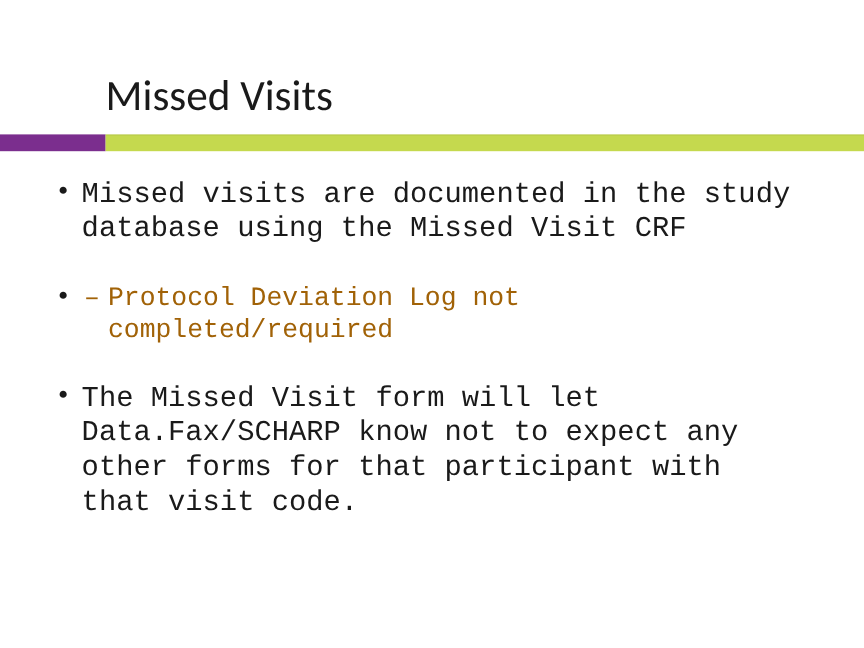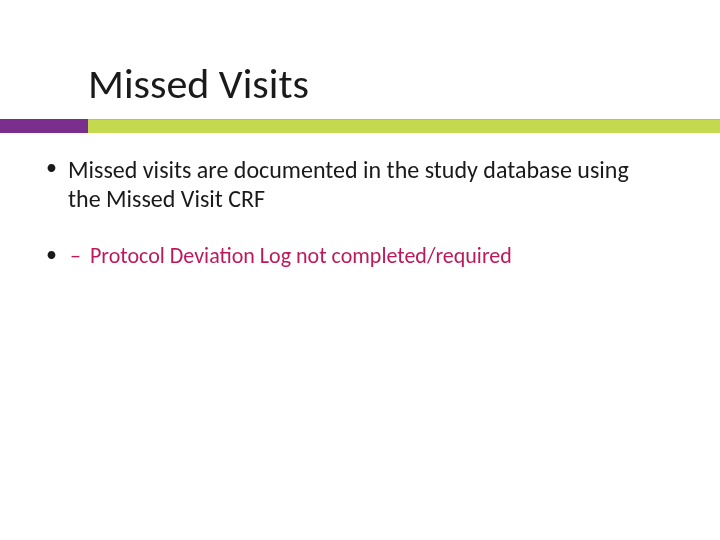--- a/index.html
+++ b/index.html
@@ -9,21 +9,21 @@
     background: #ffffff;
     font-family: Calibri, "Segoe UI", Arial, sans-serif;
     color: #1a1a1a;
     position: relative;
     overflow: hidden;
   }
   .title-area {
     padding: 58px 0 6px 88px;
   }
   .title {
-    font-size: 42px;
+    font-size: 36px;
     font-weight: 400;
     color: #1a1a1a;
   }
   .accent-bar {
     display: flex;
     width: 100%;
     height: 14px;
     margin-top: 4px;
   }
   .accent-purple {
@@ -41,39 +41,40 @@
   ul.bullets {
     list-style: none;
   }
   ul.bullets > li {
     position: relative;
     padding-left: 26px;
     font-size: 24px;
     line-height: 1.22;
     margin-bottom: 28px;
     color: #1a1a1a;
+    font-family: Liberation Mono, monospace;
   }
   ul.bullets > li::before {
     content: "•";
     position: absolute;
     left: 4px;
     top: 0;
     font-size: 22px;
     color: #1a1a1a;
   }
   ul.sub {
     list-style: none;
     margin-top: 6px;
   }
   ul.sub > li {
     position: relative;
     padding-left: 22px;
     font-size: 22px;
     line-height: 1.25;
-    color: #be185d;
+    color: #a16207;
   }
   ul.sub > li::before {
     content: "–";
     position: absolute;
     left: 2px;
     top: 0;
     font-size: 22px;
   }
 </style>
 </head>
@@ -93,14 +94,17 @@
     <li>
       <span>Missed visits are documented in the study database using the Missed Visit CRF</span>
     </li>
     <li>
       <ul class="sub">
         <li>
           <span>Protocol Deviation Log not completed/required</span>
         </li>
       </ul>
     </li>
+    <li>
+      <span>The Missed Visit form will let Data.Fax/SCHARP know not to expect any other forms for that participant with that visit code.</span>
+    </li>
   </ul>
 </div>
 
 </body></html>

